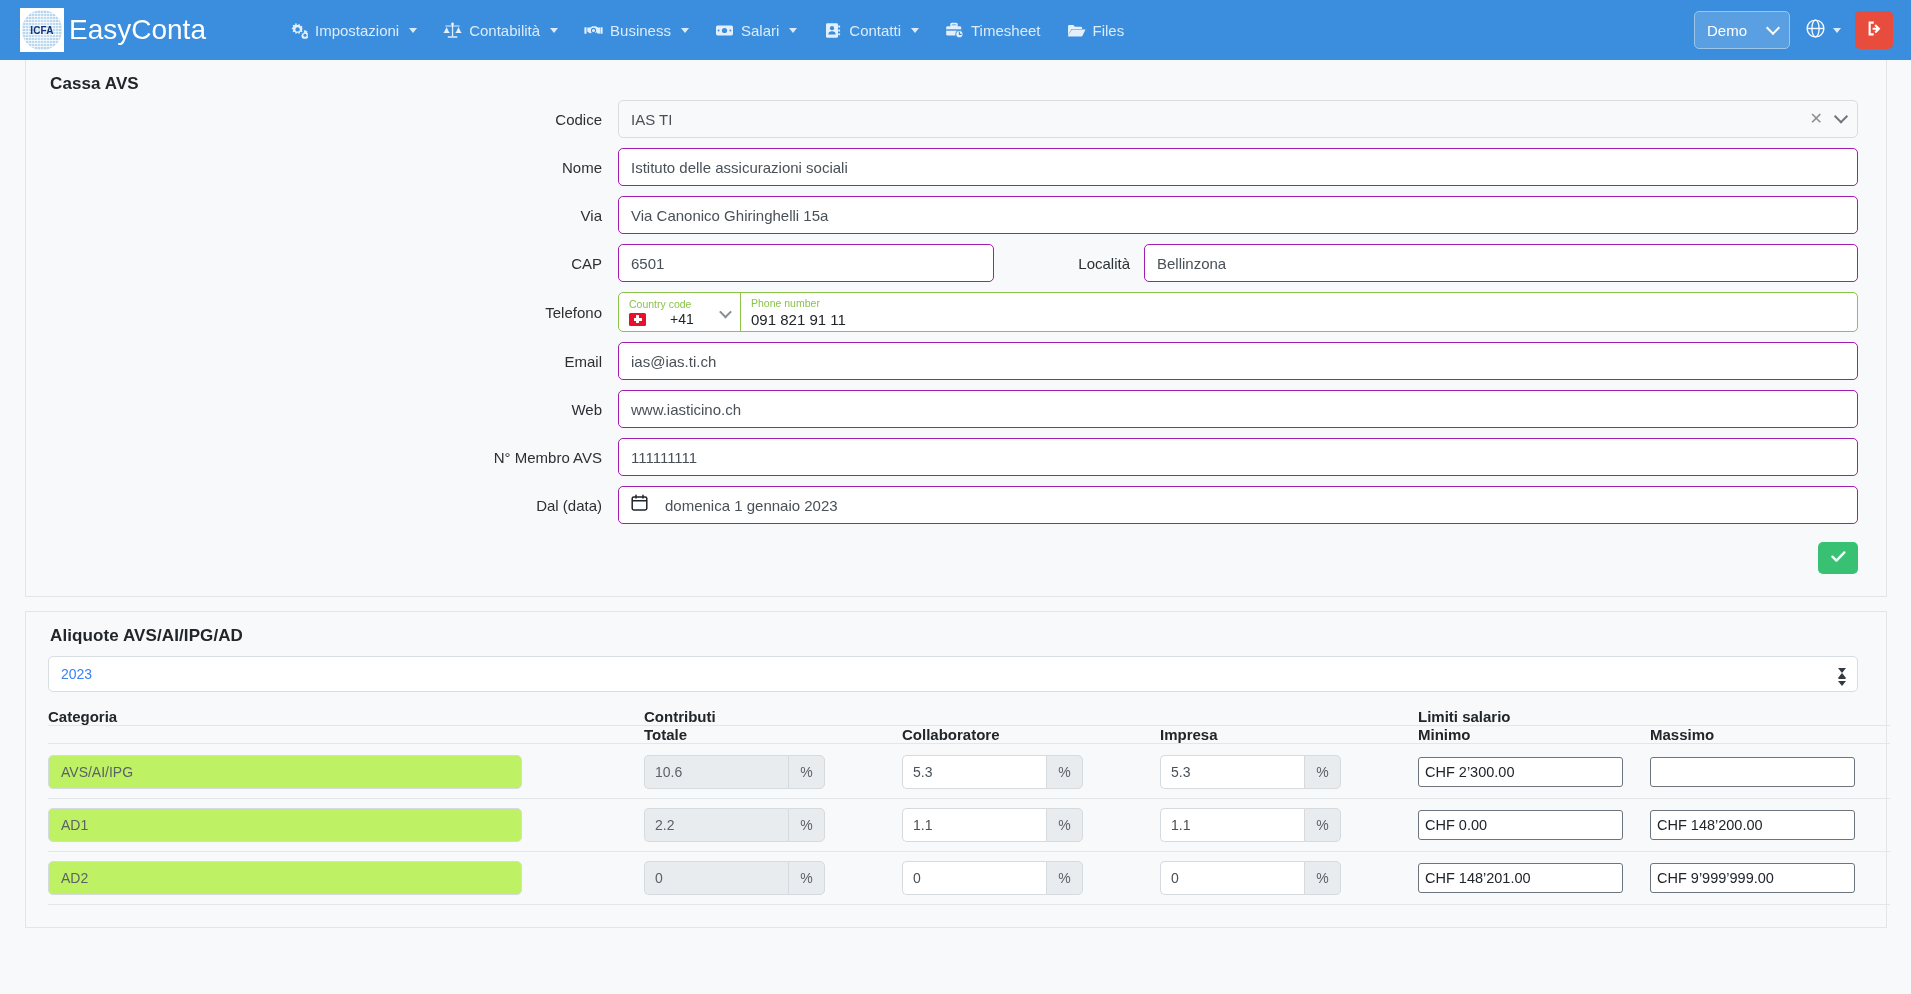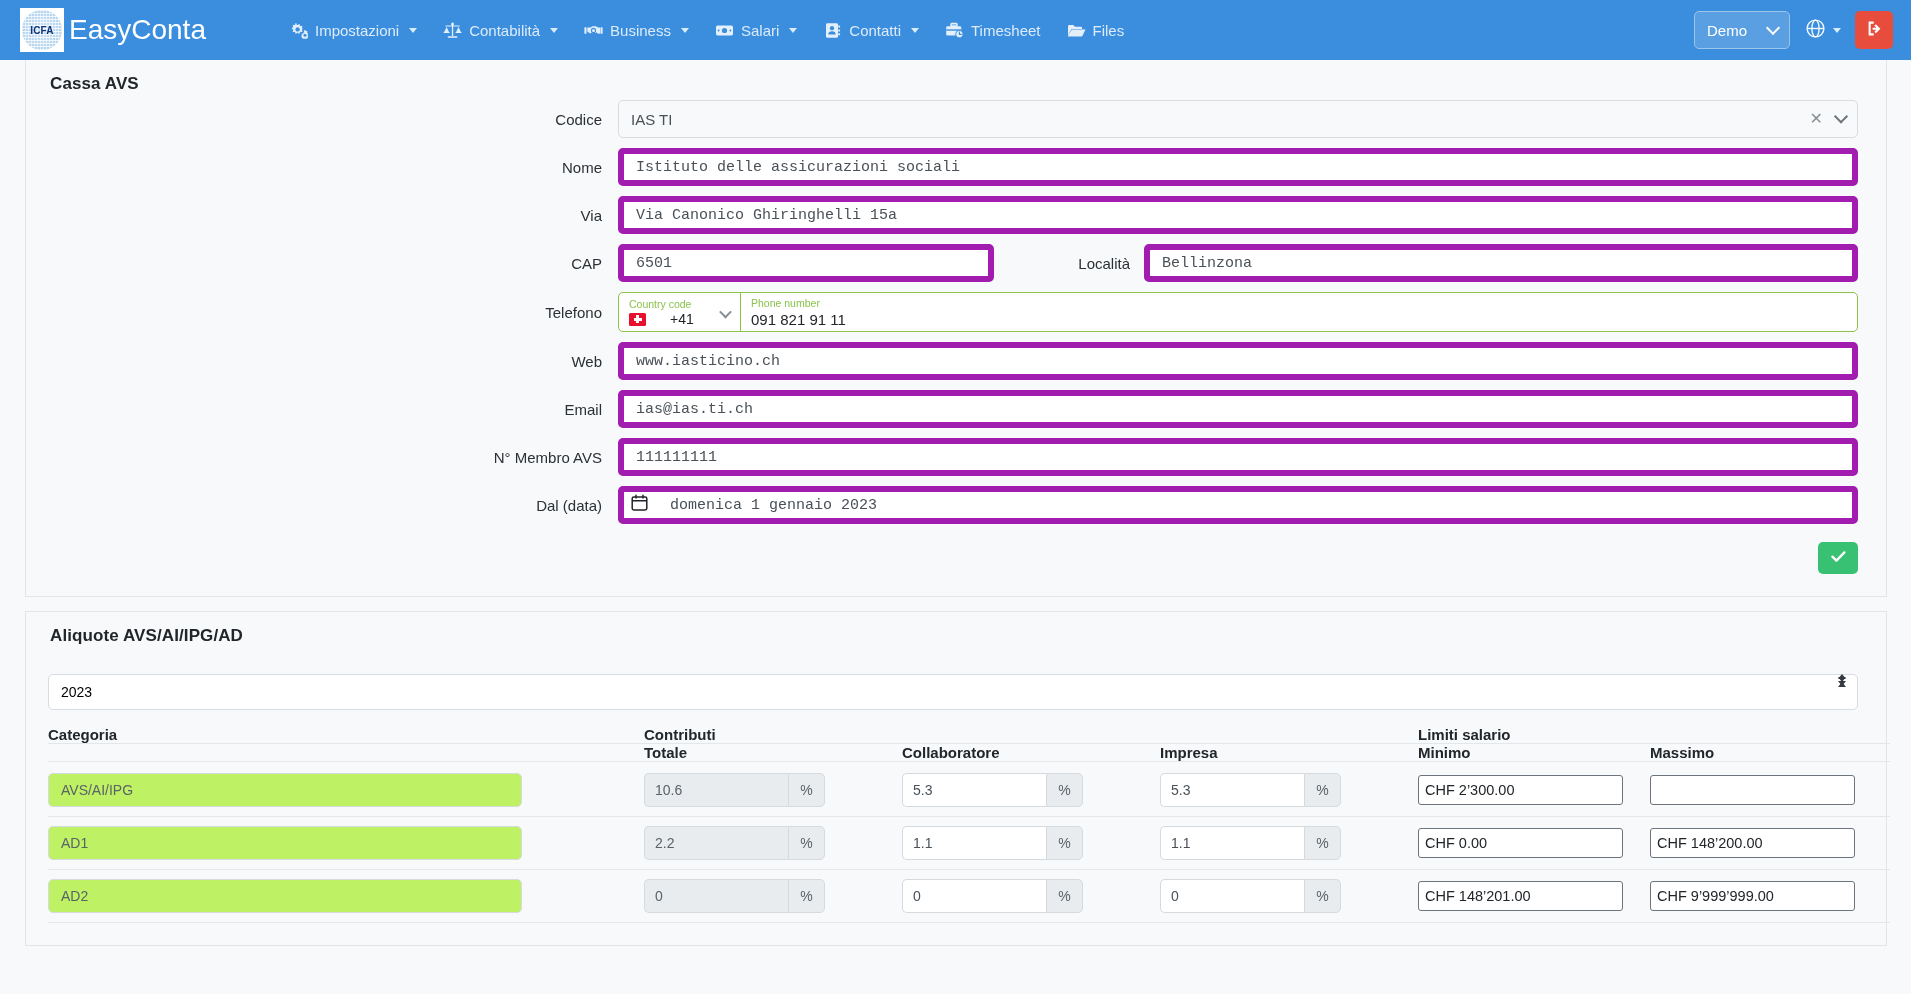--- a/index.html
+++ b/index.html
@@ -148,27 +148,27 @@
     font-size: 15px;
     color: #2b3035;
     flex: 0 0 auto;
     white-space: nowrap;
   }
   .frm-ctl { flex: 1 1 auto; display: flex; align-items: center; }
 
   .inp {
     width: 100%;
     height: 38px;
-    border: 6px solid #a21caf;
+    border: 1px solid #a21caf;
     border-radius: 5px;
     background: #ffffff;
     font-size: 15px;
     color: #495057;
     padding: 0 12px;
-    font-family: Liberation Mono, monospace;
+    font-family: Liberation Sans, sans-serif;
     outline: none;
   }
   .inp::placeholder { color: #9aa1a8; }
 
   
   .s2 {
     position: relative;
     width: 100%;
     height: 38px;
     border: 1px solid #d8dde2;
@@ -260,25 +260,25 @@
   }
 
   
   .year-select {
     width: 100%;
     height: 36px;
     border: 1px solid #d8dde2;
     border-radius: 5px;
     background: #ffffff;
     font-size: 14px;
-    color: #000000;
+    color: #3b82f6;
     padding: 0 28px 0 12px;
     appearance: none;
     font-family: "Liberation Sans", sans-serif;
-    margin-top: 22px;
+    margin-top: 4px;
     cursor: pointer;
   }
   .year-wrap { position: relative; }
   .year-wrap::after {
     content: "";
     position: absolute; right: 12px; top: 50%;
     width: 0; height: 0;
     border-left: 4px solid transparent; border-right: 4px solid transparent;
     border-top: 5px solid #343a40; border-bottom: 5px solid #343a40;
     transform: translateY(-40%);
@@ -548,30 +548,30 @@
           </div>
           <div class="pn">
             <span class="float-lbl">Phone number</span>
             <span class="pn-val">091 821 91 11</span>
           </div>
         </div>
       </div>
     </div>
 
     <div class="frm-row">
+      <label class="frm-label">Email</label>
+      <div class="frm-ctl">
+        <input class="inp" value="ias@ias.ti.ch" style="">
+      </div>
+    </div>
+
+    <div class="frm-row">
       <label class="frm-label">Web</label>
       <div class="frm-ctl">
         <input class="inp" value="www.iasticino.ch" style="">
-      </div>
-    </div>
-
-    <div class="frm-row">
-      <label class="frm-label">Email</label>
-      <div class="frm-ctl">
-        <input class="inp" value="ias@ias.ti.ch" style="">
       </div>
     </div>
 
     <div class="frm-row">
       <label class="frm-label">N° Membro AVS</label>
       <div class="frm-ctl">
         <input class="inp" value="111111111" style="">
       </div>
     </div>
 

